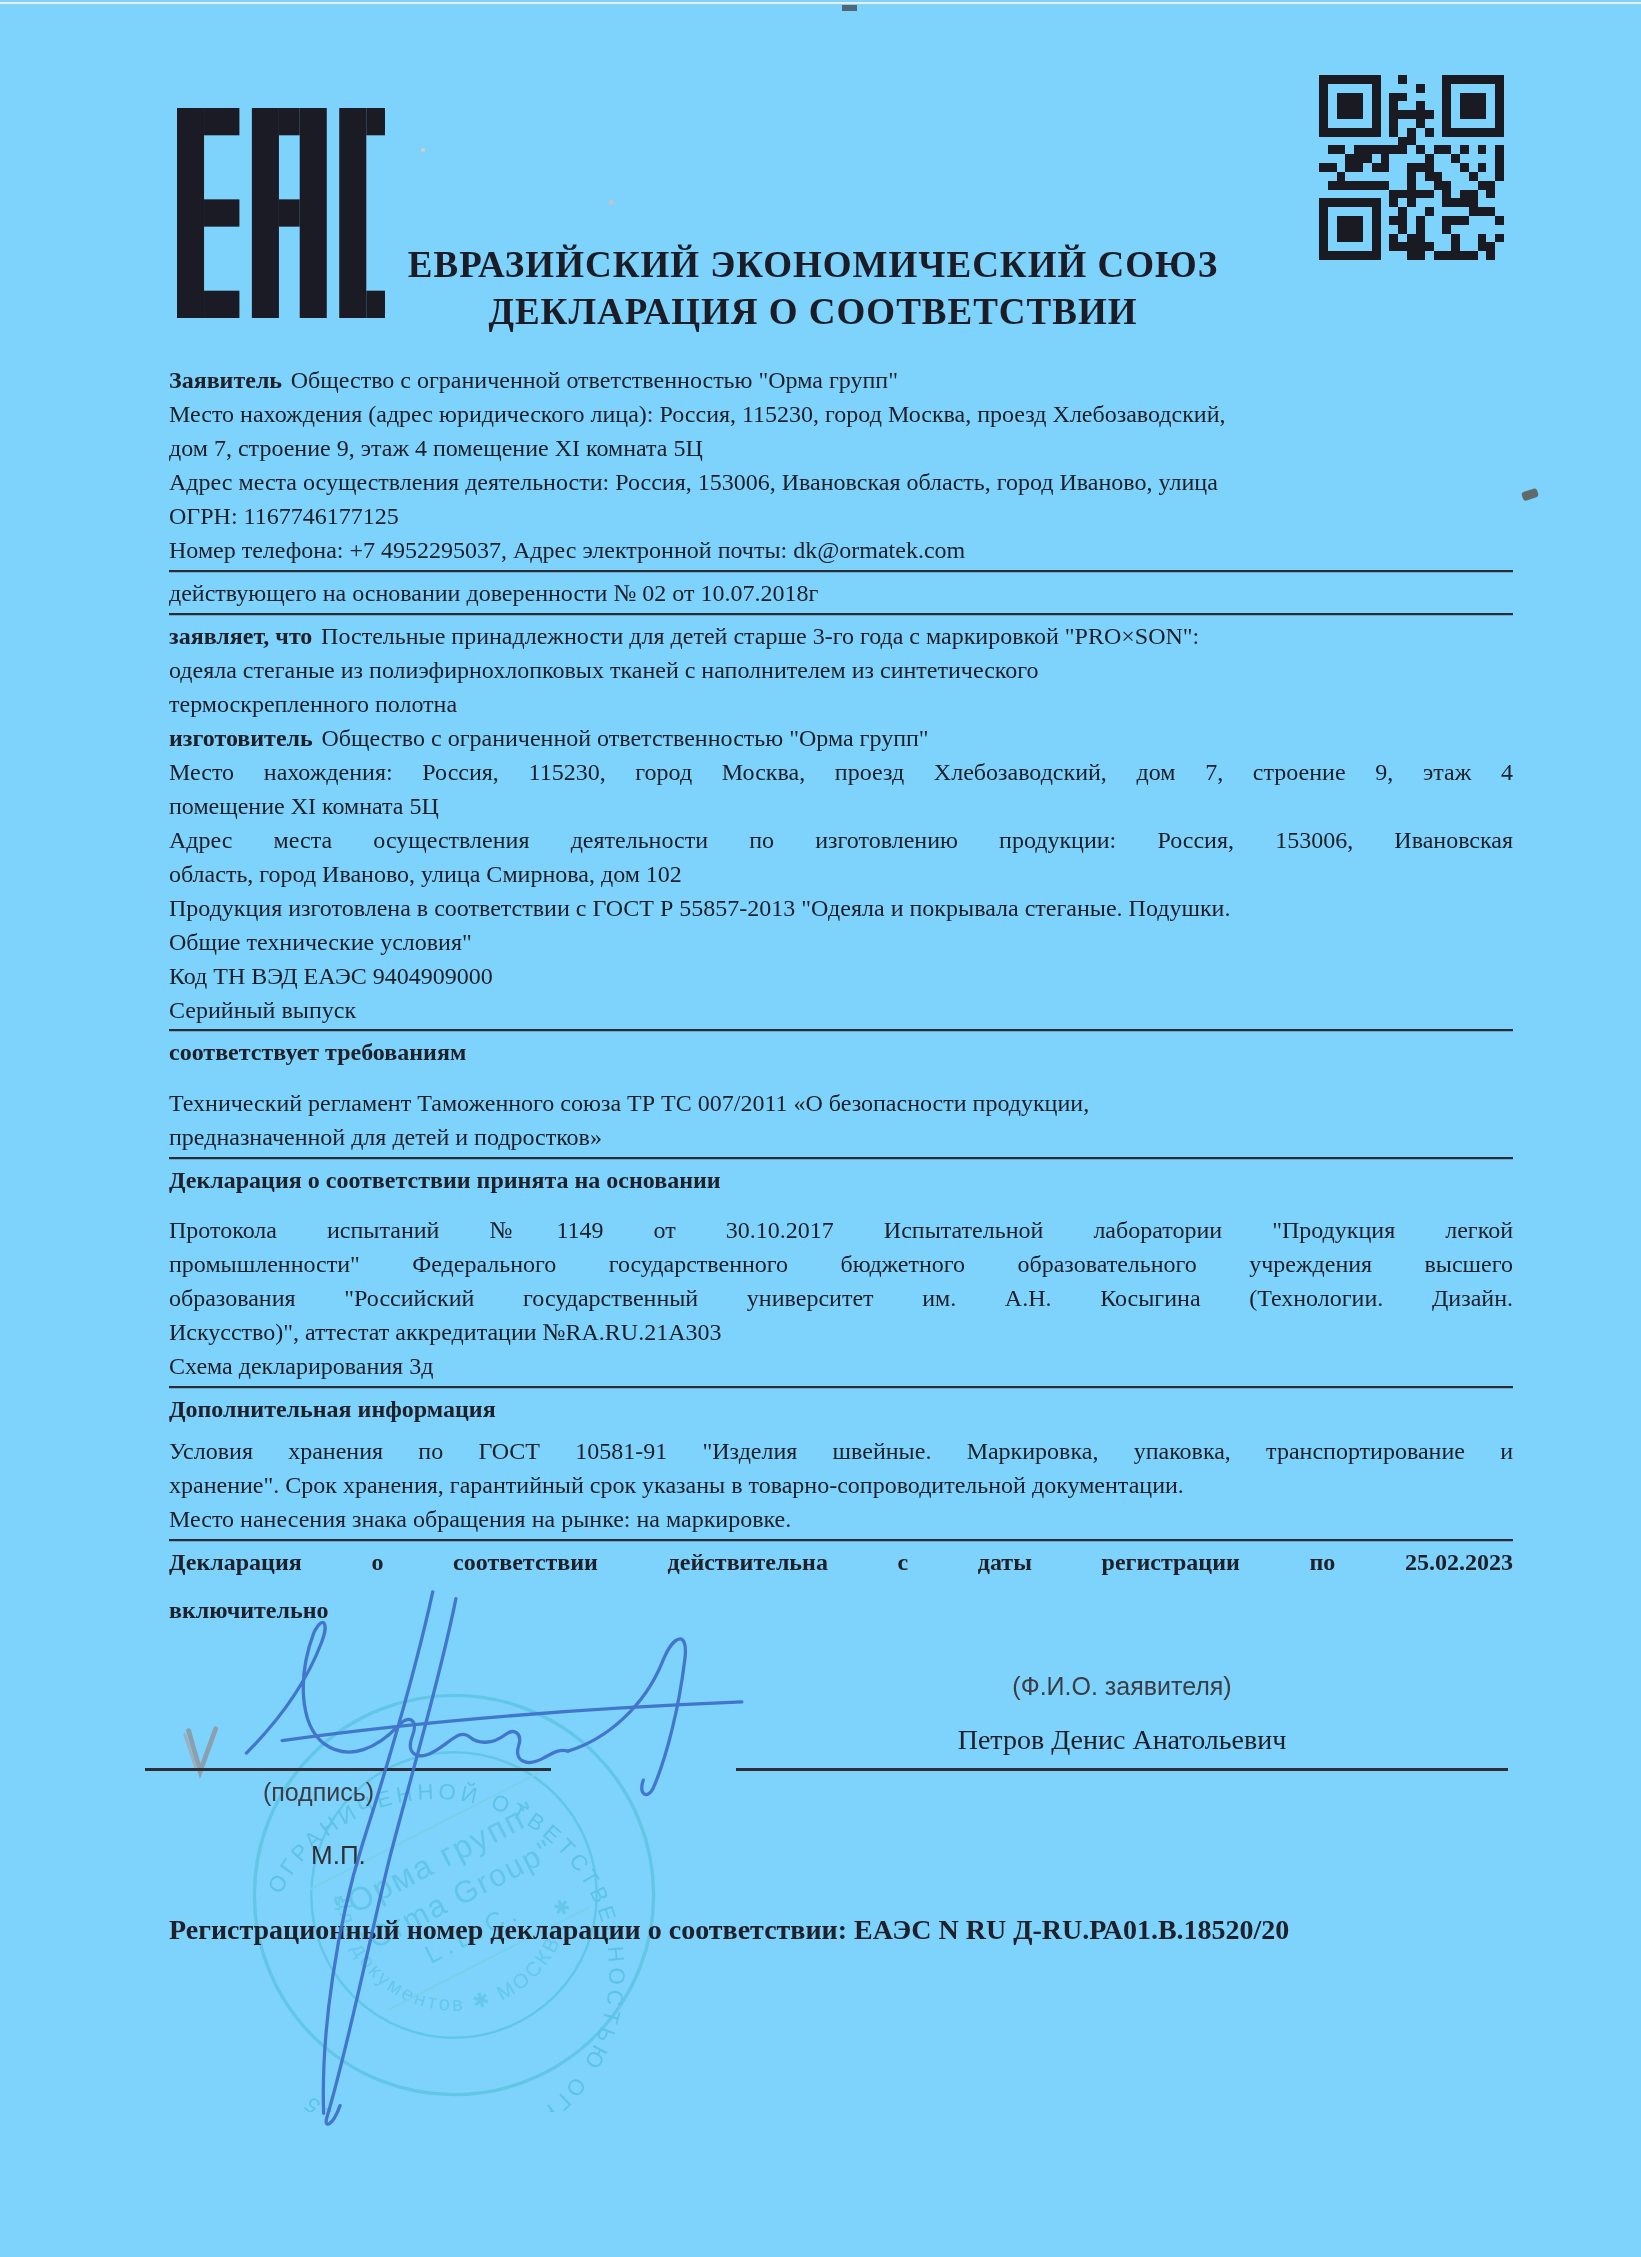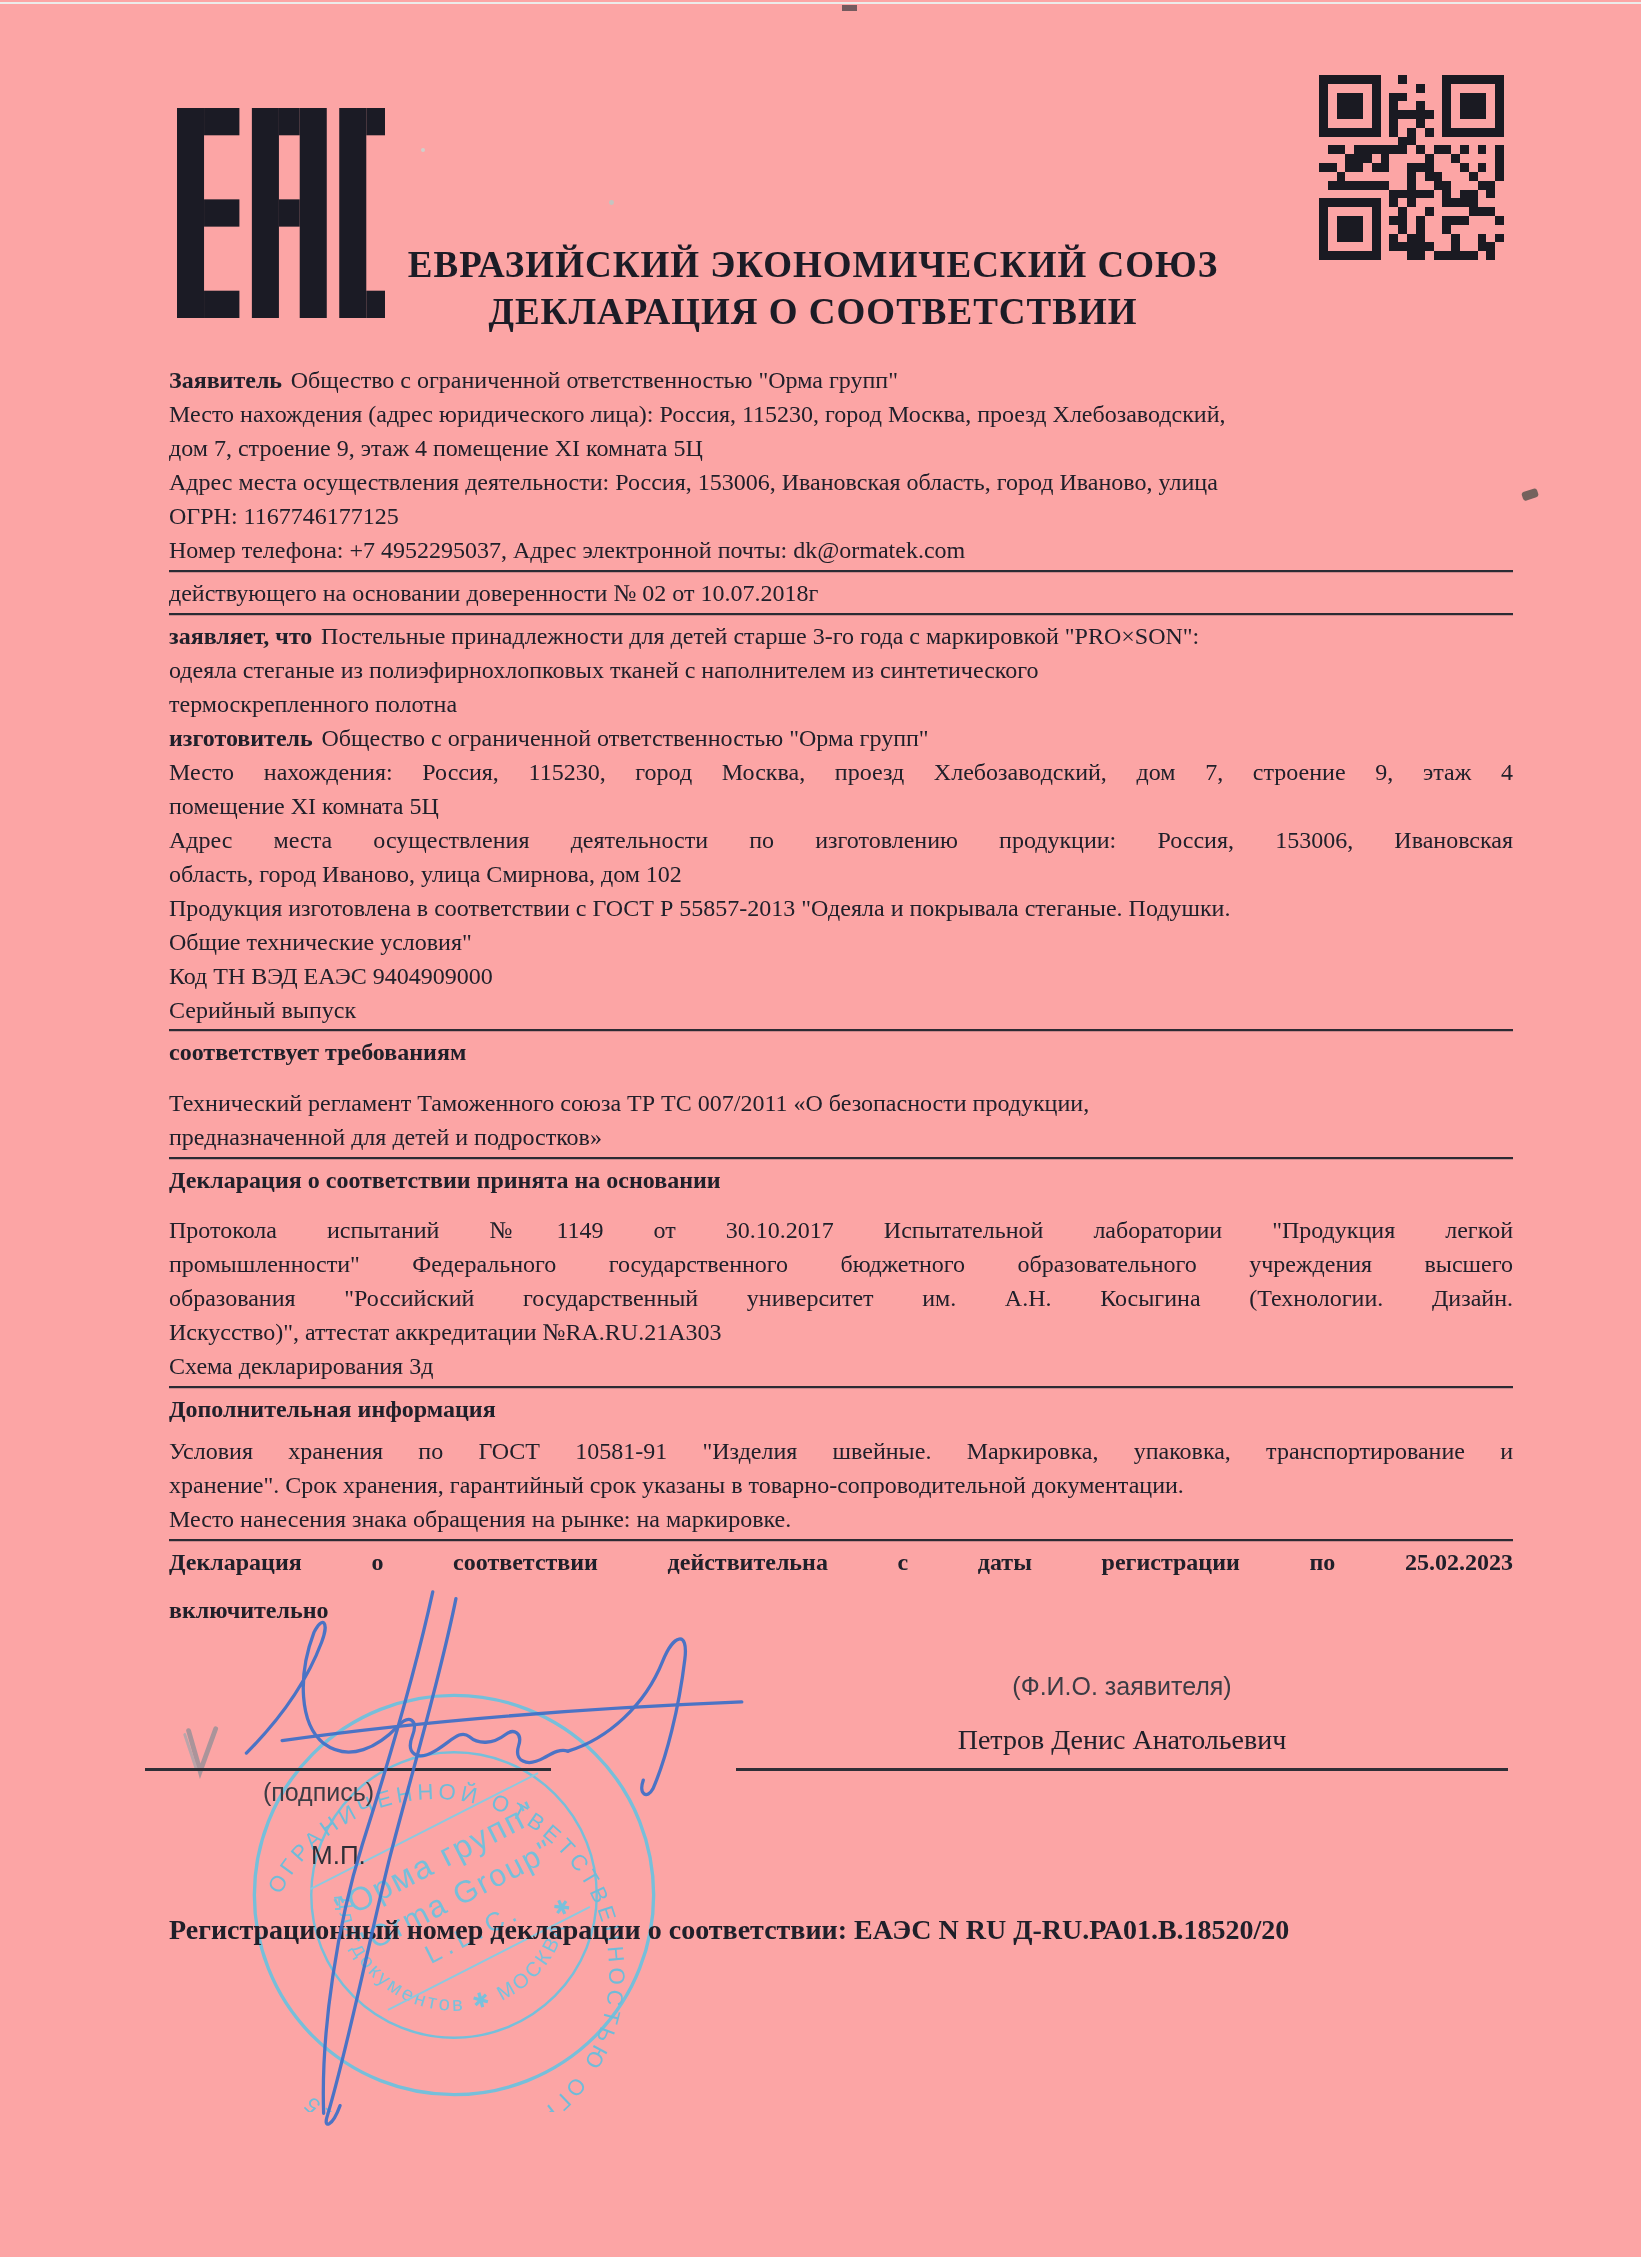--- a/index.html
+++ b/index.html
@@ -1,16 +1,16 @@
 <!DOCTYPE html>
 <html><head>
 <meta charset="utf-8">
 <style>
   html,body{margin:0;padding:0;background:#8a8a8a;}
-  .page{position:relative;width:1641px;height:2257px;margin:0 auto;background:#fca5a5;
+  .page{position:relative;width:1641px;height:2257px;margin:0 auto;background:#7dd3fc;
         font-family:"Liberation Serif",serif;color:#20202a;overflow:hidden;}
   .top-edge{position:absolute;left:0;top:1.9px;width:100%;height:1.9px;background:#ececea;}
 
   
   .eac-logo{position:absolute;left:177px;top:108px;width:208px;height:210px;}
   .qr{position:absolute;left:1319px;top:75px;width:185px;height:185px;}
   .titles{position:absolute;left:141px;top:241px;width:1344px;text-align:center;
           font-weight:bold;font-size:37px;line-height:47px;letter-spacing:1px;color:#1c1c26;}
 
   

